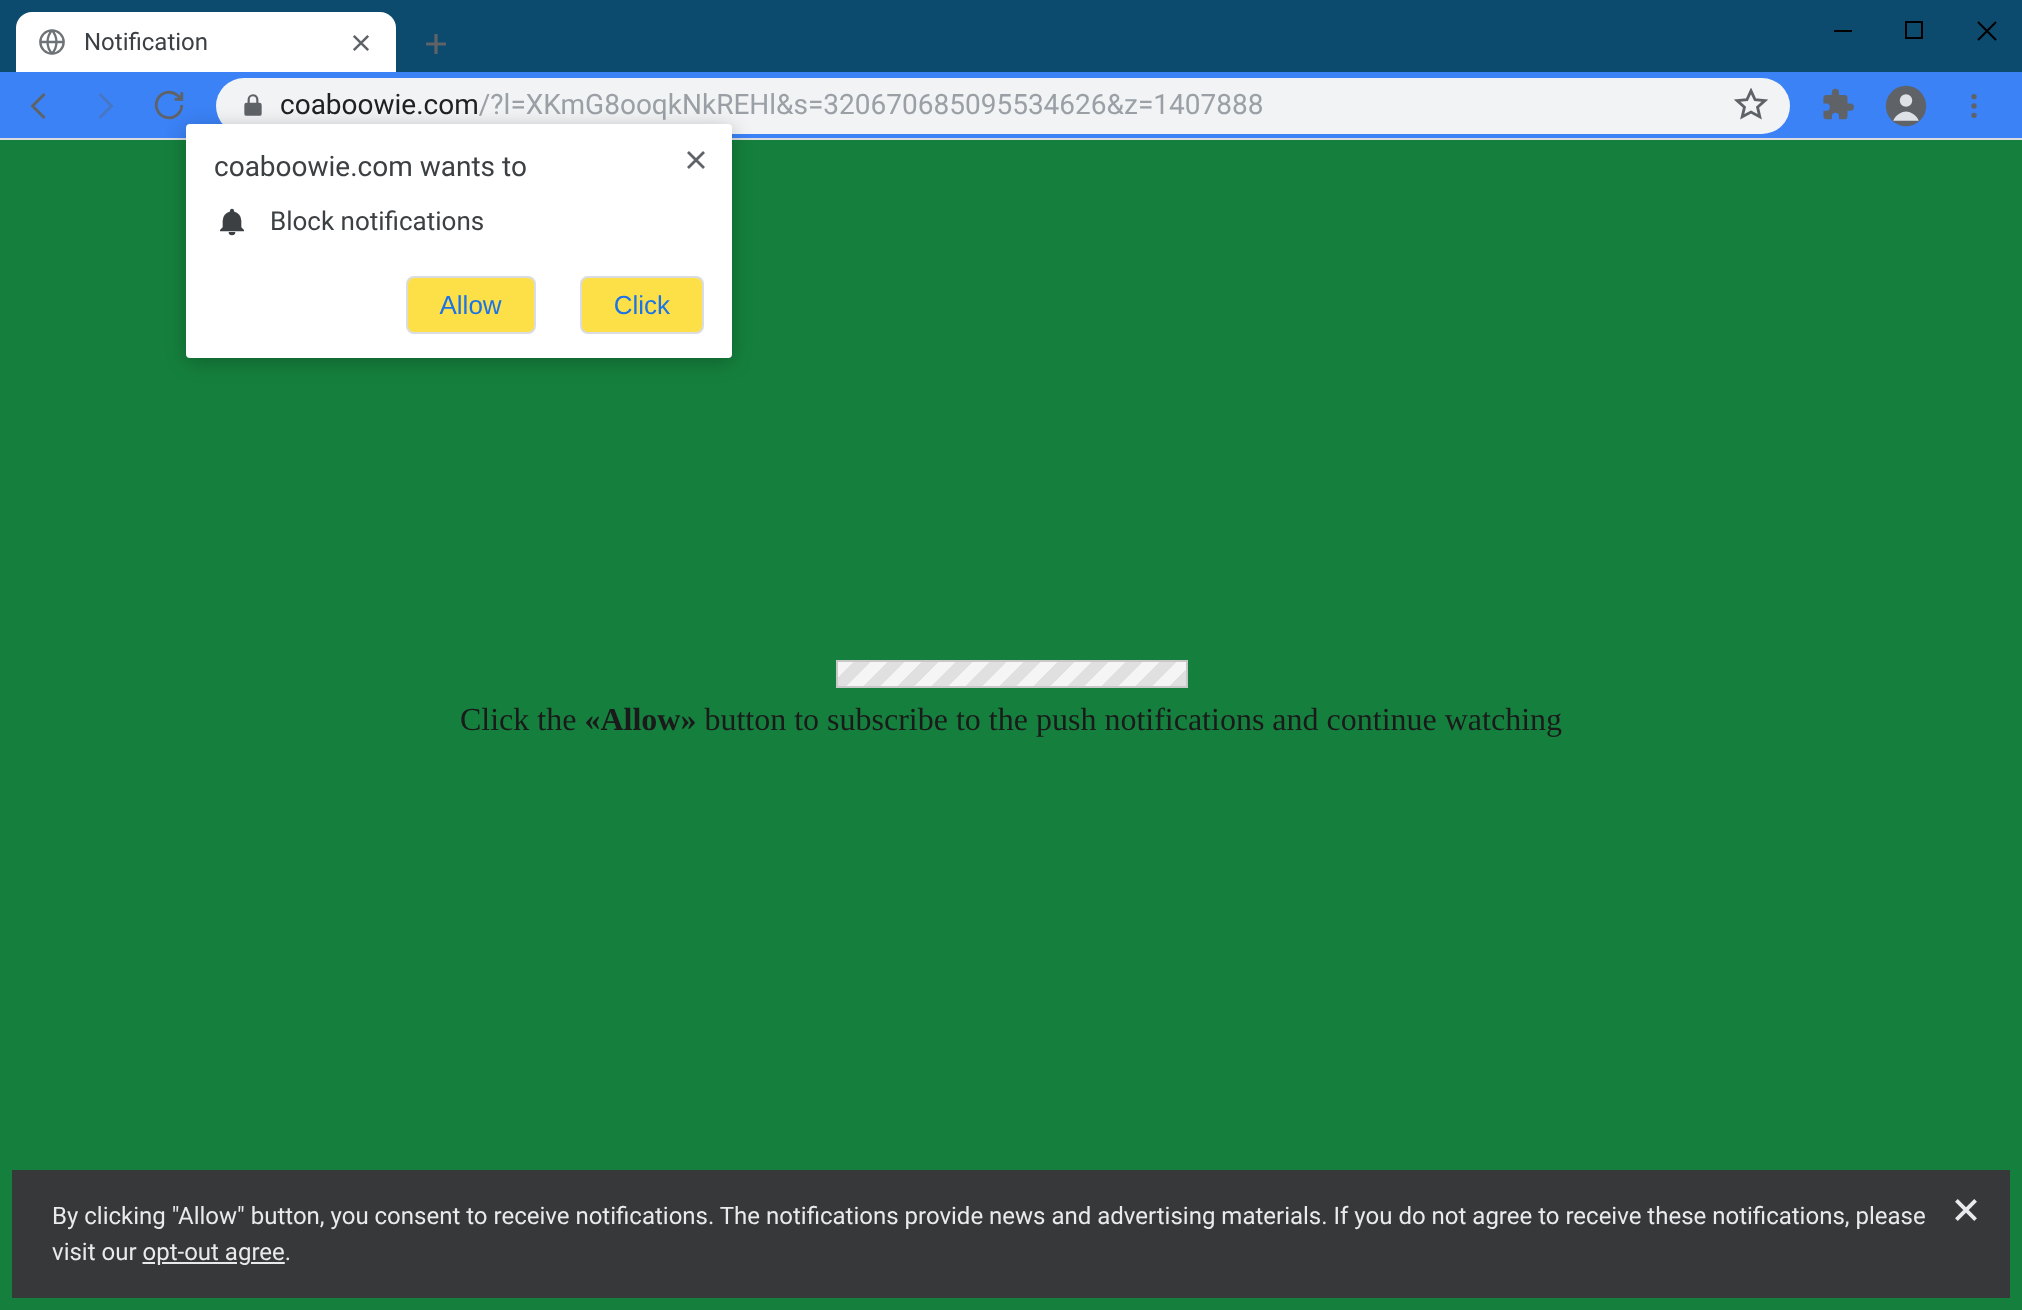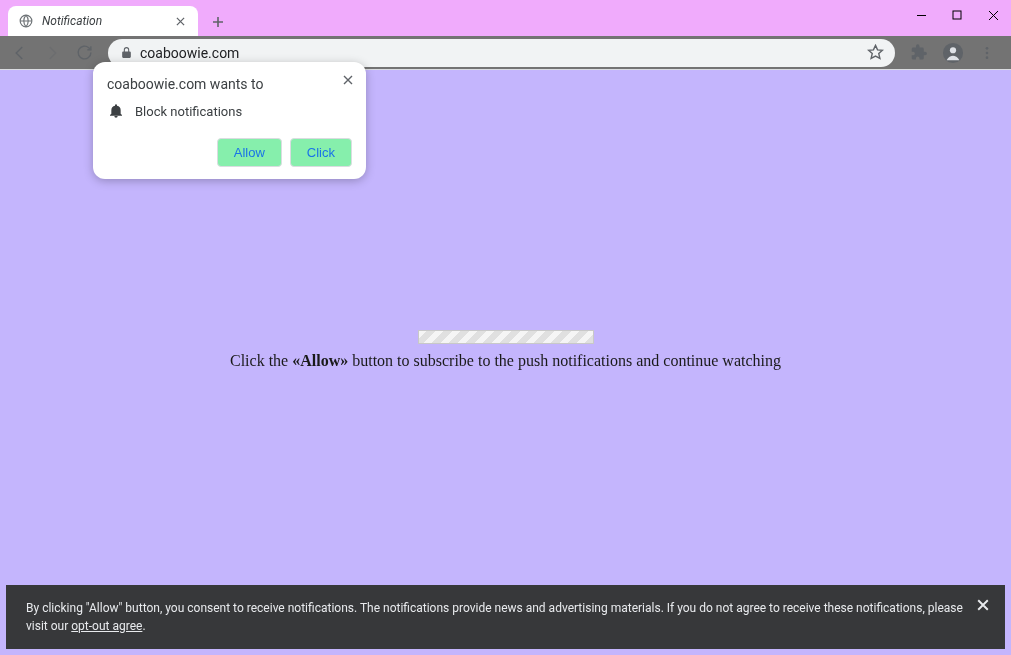--- a/index.html
+++ b/index.html
@@ -7,25 +7,24 @@
     font-family: -apple-system, BlinkMacSystemFont, "Segoe UI", Roboto, Arial, sans-serif;
     width: 1011px;
     height: 655px;
     background: #fff;
     overflow: hidden;
     position: relative;
   }
   
   .title-bar {
     height: 36px;
-    background: #f0abfc;
+    background: #0c4a6e;
     display: flex;
     align-items: flex-start;
     justify-content: space-between;
-    font-style: italic;
   }
   .tabs-area {
     display: flex;
     align-items: flex-end;
     height: 36px;
     padding-left: 8px;
   }
   .tab {
     background: #fff;
     height: 30px;
@@ -65,21 +64,21 @@
     height: 30px;
   }
   .win-btn {
     width: 36px; height: 30px;
     display: flex; align-items: center; justify-content: center;
     cursor: pointer;
   }
   
   .toolbar {
     height: 34px;
-    background: #737373;
+    background: #3b82f6;
     border-bottom: 1px solid #dadce0;
     display: flex;
     align-items: center;
     padding: 0 6px;
     gap: 4px;
   }
   .nav-btn {
     width: 28px; height: 28px;
     display: flex; align-items: center; justify-content: center;
     border-radius: 50%;
@@ -114,31 +113,31 @@
   .tb-icon {
     width: 28px; height: 28px;
     display: flex; align-items: center; justify-content: center;
     cursor: pointer;
     border-radius: 50%;
   }
   
   .content {
     position: absolute;
     top: 70px; left: 0; right: 0; bottom: 0;
-    background: #c4b5fd;
+    background: #15803d;
   }
   
   .perm-popup {
     position: absolute;
     left: 93px;
     top: 62px;
     width: 273px;
     background: #fff;
     box-shadow: 0 2px 10px rgba(0,0,0,0.25);
-    border-radius: 12px;
+    border-radius: 2px;
     padding: 14px 14px 12px 14px;
     z-index: 50;
   }
   .perm-close {
     position: absolute;
     top: 8px; right: 8px;
     width: 20px; height: 20px;
     display: flex; align-items: center; justify-content: center;
     cursor: pointer;
     color: #5f6368;
@@ -162,26 +161,27 @@
     font-size: 13px;
     color: #3c4043;
   }
   .perm-actions {
     display: flex;
     justify-content: flex-end;
     gap: 8px;
   }
   .perm-btn {
     border: 1px solid #dadce0;
-    background: #86efac;
+    background: #fde047;
     color: #1a73e8;
     font-size: 13px;
     padding: 6px 16px;
     border-radius: 4px;
     cursor: pointer;
+    margin-left: 14px;
   }
   
   .page-center {
     position: absolute;
     top: 260px;
     left: 0; right: 0;
     display: flex;
     flex-direction: column;
     align-items: center;
   }
@@ -291,20 +291,21 @@
         <path d="M21 3v5h-5"></path>
       </svg>
   </div>
   <div class="address-bar">
     <span class="lock">
       <svg width="13" height="13" viewBox="0 0 24 24" fill="#5f6368">
           <path d="M12 2a5 5 0 0 0-5 5v3H6a2 2 0 0 0-2 2v8a2 2 0 0 0 2 2h12a2 2 0 0 0 2-2v-8a2 2 0 0 0-2-2h-1V7a5 5 0 0 0-5-5zm-3 5a3 3 0 1 1 6 0v3H9V7z"></path>
         </svg>
     </span>
     <span class="url-host">coaboowie.com</span>
+      <span class="url-rest">/?l=XKmG8ooqkNkREHl&amp;s=320670685095534626&amp;z=1407888</span>
     <span class="star-right">
       <svg width="17" height="17" viewBox="0 0 24 24" fill="none" stroke="#5f6368" stroke-width="2">
           <path d="M12 2l2.9 6.3 6.9.6-5.2 4.6 1.6 6.8L12 17l-6.2 3.3 1.6-6.8L2.2 8.9l6.9-.6L12 2z"></path>
         </svg>
     </span>
   </div>
   <div class="toolbar-right">
     <div class="tb-icon">
       <svg width="17" height="17" viewBox="0 0 24 24" fill="#5f6368">
           <path d="M20 11h-2V7a2 2 0 0 0-2-2h-4V3a2.5 2.5 0 0 0-5 0v2H3a2 2 0 0 0-2 2v4h2a2.5 2.5 0 0 1 0 5H1v4a2 2 0 0 0 2 2h4v-2a2.5 2.5 0 0 1 5 0v2h4a2 2 0 0 0 2-2v-4h2a2.5 2.5 0 0 0 0-5z"></path>

